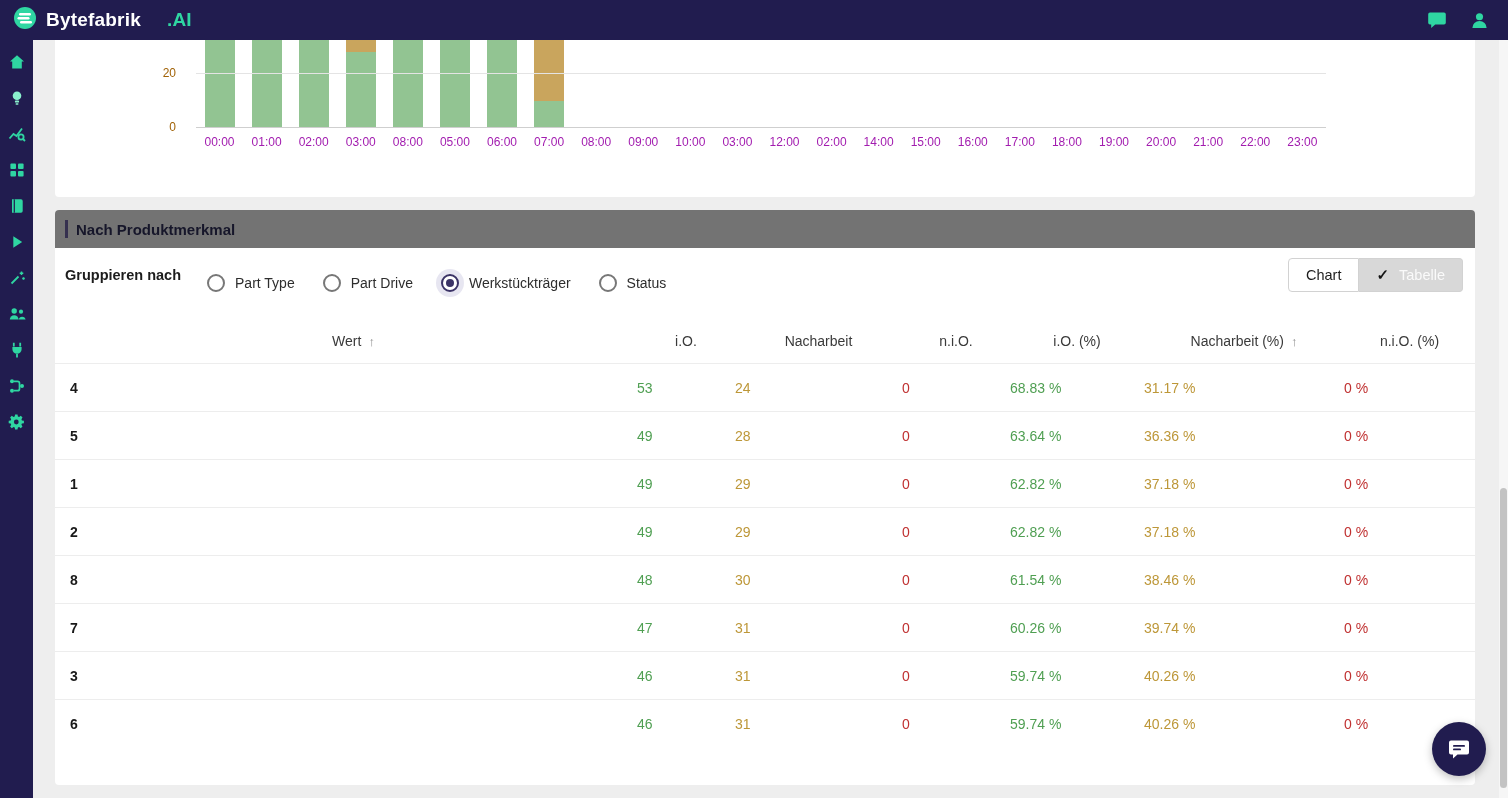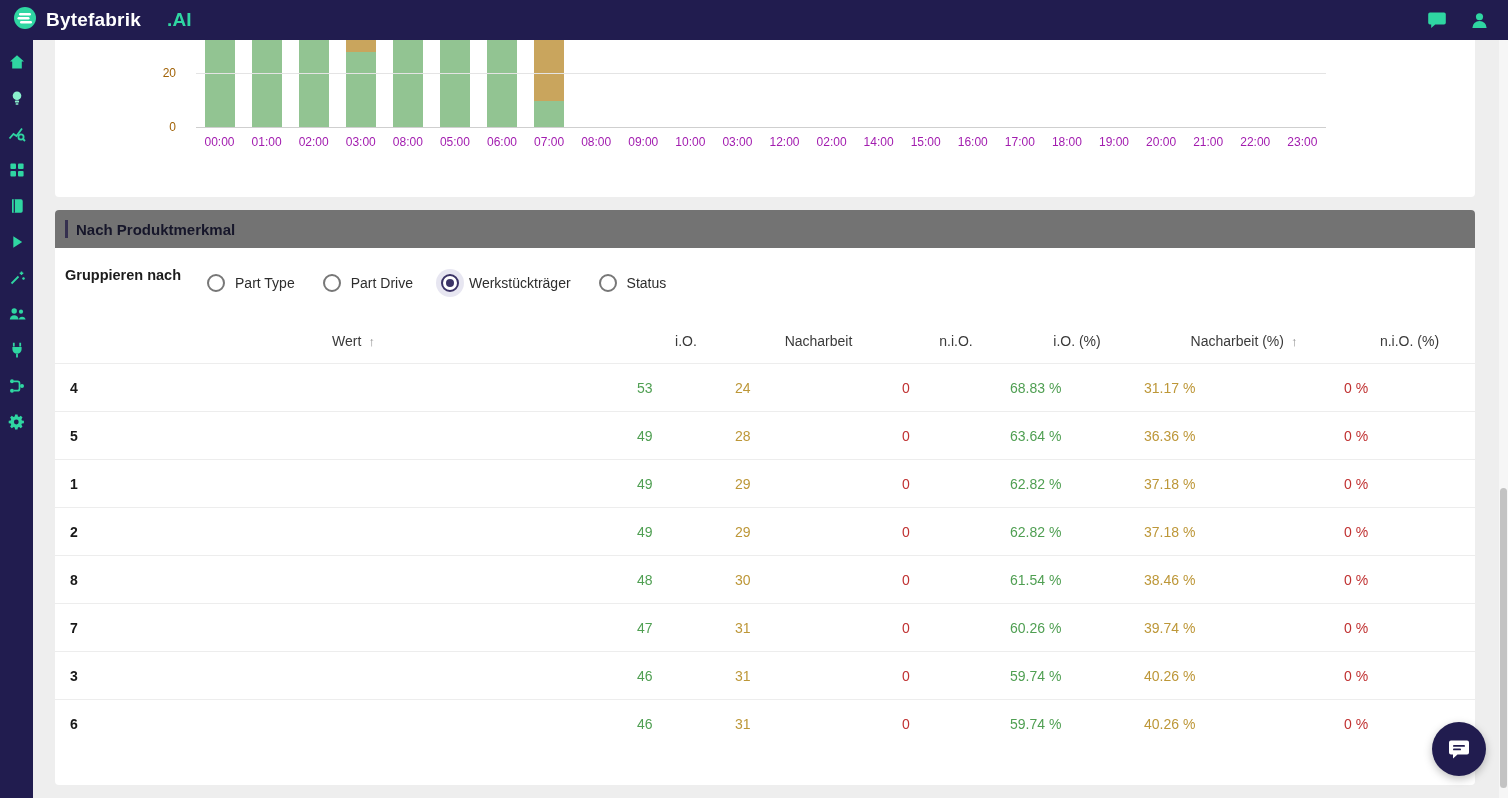--- a/index.html
+++ b/index.html
@@ -315,20 +315,29 @@
           <label class="radio-item">
             <span class="radio-circle selected"></span>
             <span class="radio-label">Werkstückträger</span>
           </label>
           <label class="radio-item">
             <span class="radio-circle"></span>
             <span class="radio-label">Status</span>
           </label>
         </div>
       <div class="controls-spacer"></div>
+      <div class="view-toggle">
+        <div class="toggle-btn chart">
+          <span>Chart</span>
+        </div>
+        <div class="toggle-btn table">
+          <span class="check">✓</span>
+          <span>Tabelle</span>
+        </div>
+      </div>
     </div>
 
     <div class="table-wrap">
       <table>
         <colgroup>
           <col style="width:582px">
             <col style="width:98px">
             <col style="width:167px">
             <col style="width:108px">
             <col style="width:134px">

